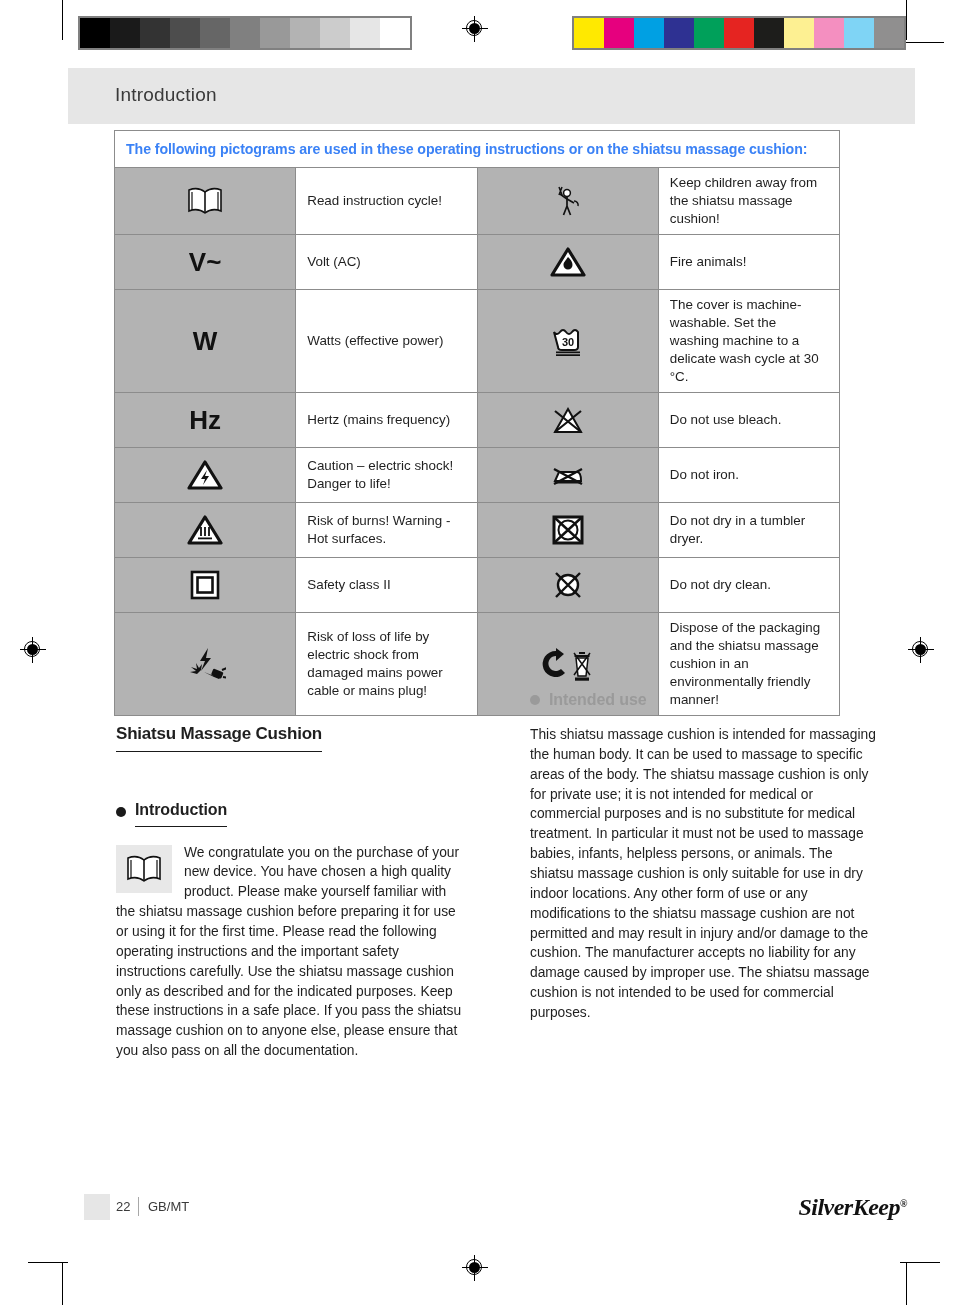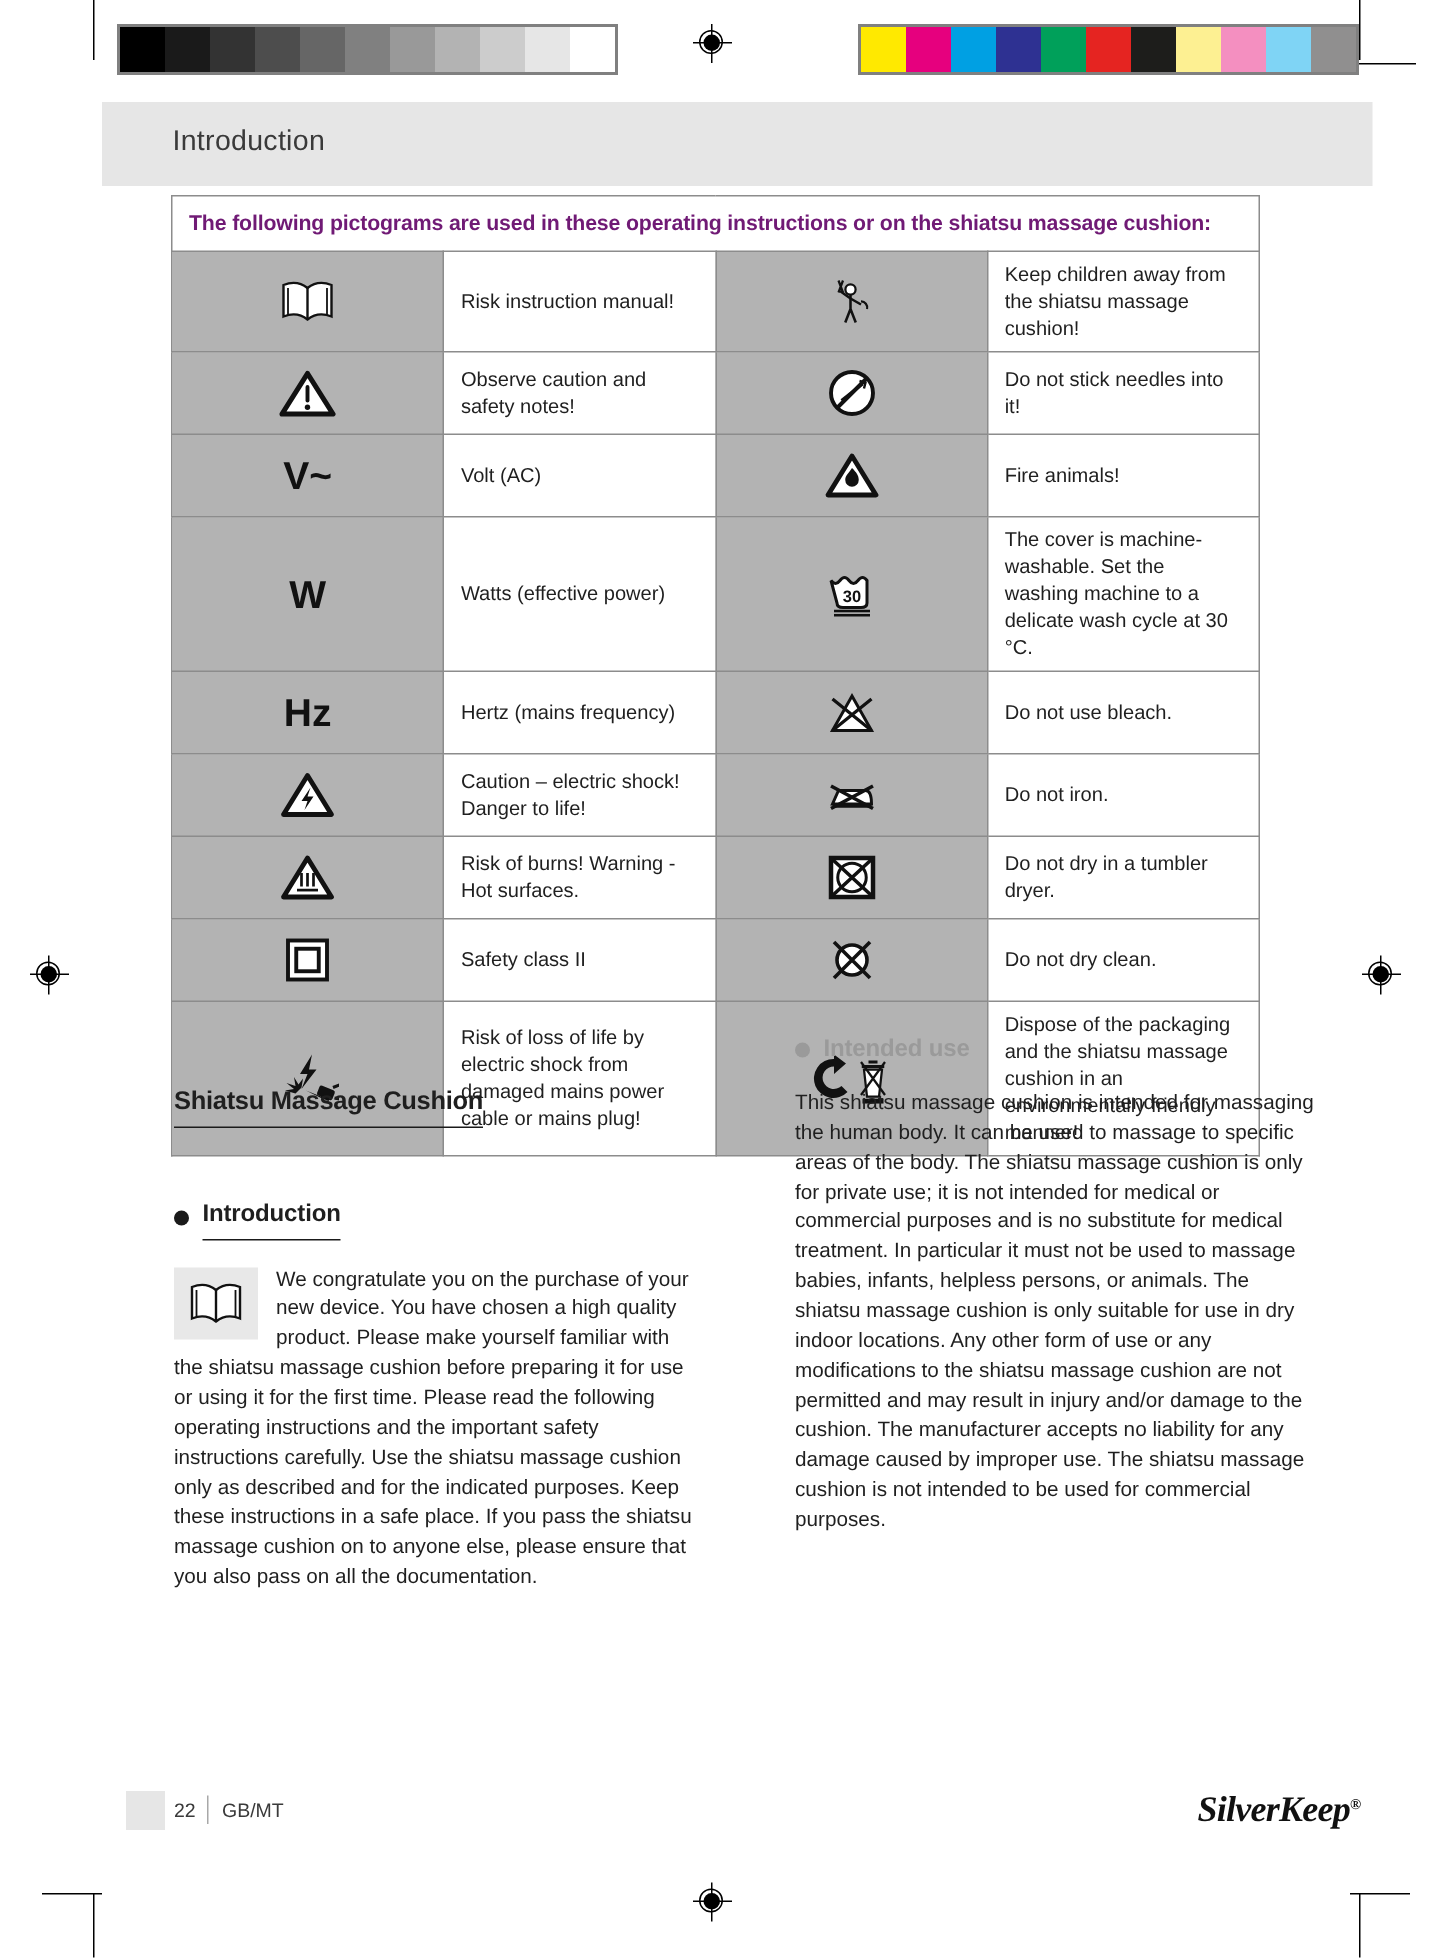--- a/index.html
+++ b/index.html
@@ -98,21 +98,21 @@
   .picto-table td {
     border: 1px solid #8c8c8c;
     vertical-align: middle;
     padding: 0;
   }
   .picto-head {
     font-weight: bold;
     font-size: 14.2px;
     line-height: 1.3;
     padding: 9px 10px 9px 11px !important;
-    color: #701a75;
+    color: #3b82f6;
     letter-spacing: -0.1px;
   }
   td.icon-cell {
     width: 81px;
     background: #b3b3b3;
     text-align: center;
     height: 54px;
   }
   td.desc-cell {
     padding: 6px 10px 6px 11px !important;
@@ -321,52 +321,33 @@
     </tr>
 
     <tr>
       <td class="icon-cell">
         <svg width="40" height="30" viewBox="0 0 40 30">
           <path d="M20 6 C15 2 9 2 4 4 L4 25 C9 23 15 23 20 27 C25 23 31 23 36 25 L36 4 C31 2 25 2 20 6 Z" fill="#fff" stroke="#111" stroke-width="1.6"></path>
           <path d="M20 6 L20 27" stroke="#111" stroke-width="1.6"></path>
           <path d="M7 6 L7 24 M33 6 L33 24" stroke="#111" stroke-width="1.2"></path>
         </svg>
       </td>
-      <td class="desc-cell desc-left">Risk instruction manual!</td>
+      <td class="desc-cell desc-left">Read instruction cycle!</td>
       <td class="icon-cell">
         <svg width="34" height="34" viewBox="0 0 34 34">
           <circle cx="16" cy="9" r="3.4" fill="#fff" stroke="#111" stroke-width="1.5"></circle>
           <path d="M16 12.5 L16 22 M16 22 L12.5 31 M16 22 L19.5 31" stroke="#111" stroke-width="1.7" fill="none"></path>
           <path d="M16 15 L9 10 M16 15 L23 19" stroke="#111" stroke-width="1.7" fill="none"></path>
           <path d="M8 3 L11 11 M11 3 L8 11" stroke="#111" stroke-width="1.5"></path>
           <path d="M23 17 a4 4 0 0 1 4 5" stroke="#111" stroke-width="1.5" fill="none"></path>
         </svg>
       </td>
       <td class="desc-cell desc-right">Keep children away from the shiatsu massage cushion!</td>
     </tr>
 
-    <tr>
-      <td class="icon-cell">
-        <svg width="38" height="32" viewBox="0 0 38 32">
-          <path d="M19 3 L36 30 L2 30 Z" fill="#fff" stroke="#111" stroke-width="3.4" stroke-linejoin="round"></path>
-          <path d="M19 12 L19 21" stroke="#111" stroke-width="2.6" stroke-linecap="round"></path>
-          <circle cx="19" cy="25.5" r="1.8" fill="#111"></circle>
-        </svg>
-      </td>
-      <td class="desc-cell desc-left">Observe caution and safety notes!</td>
-      <td class="icon-cell">
-        <svg width="34" height="34" viewBox="0 0 34 34">
-          <circle cx="17" cy="17" r="14" fill="#fff" stroke="#111" stroke-width="2.6"></circle>
-          <path d="M10 22 L24 11" stroke="#111" stroke-width="2" fill="none"></path>
-          <path d="M22 9 l4 1 -1 4" stroke="#111" stroke-width="1.6" fill="none"></path>
-          <path d="M6.5 27.5 L27.5 6.5" stroke="#111" stroke-width="2.6"></path>
-        </svg>
-      </td>
-      <td class="desc-cell desc-right">Do not stick needles into it!</td>
-    </tr>
 
     <tr>
       <td class="icon-cell">
         <span class="glyph">V~</span>
       </td>
       <td class="desc-cell desc-left">Volt (AC)</td>
       <td class="icon-cell">
         <svg width="36" height="30" viewBox="0 0 36 30">
           <path d="M18 2 L34 28 L2 28 Z" fill="#fff" stroke="#111" stroke-width="3.2" stroke-linejoin="round"></path>
           <path d="M18 10 c3 3 4.5 5 4.5 8 a4.5 4.5 0 0 1 -9 0 c0 -3 2 -4 4.5 -8 Z" fill="#111"></path>

